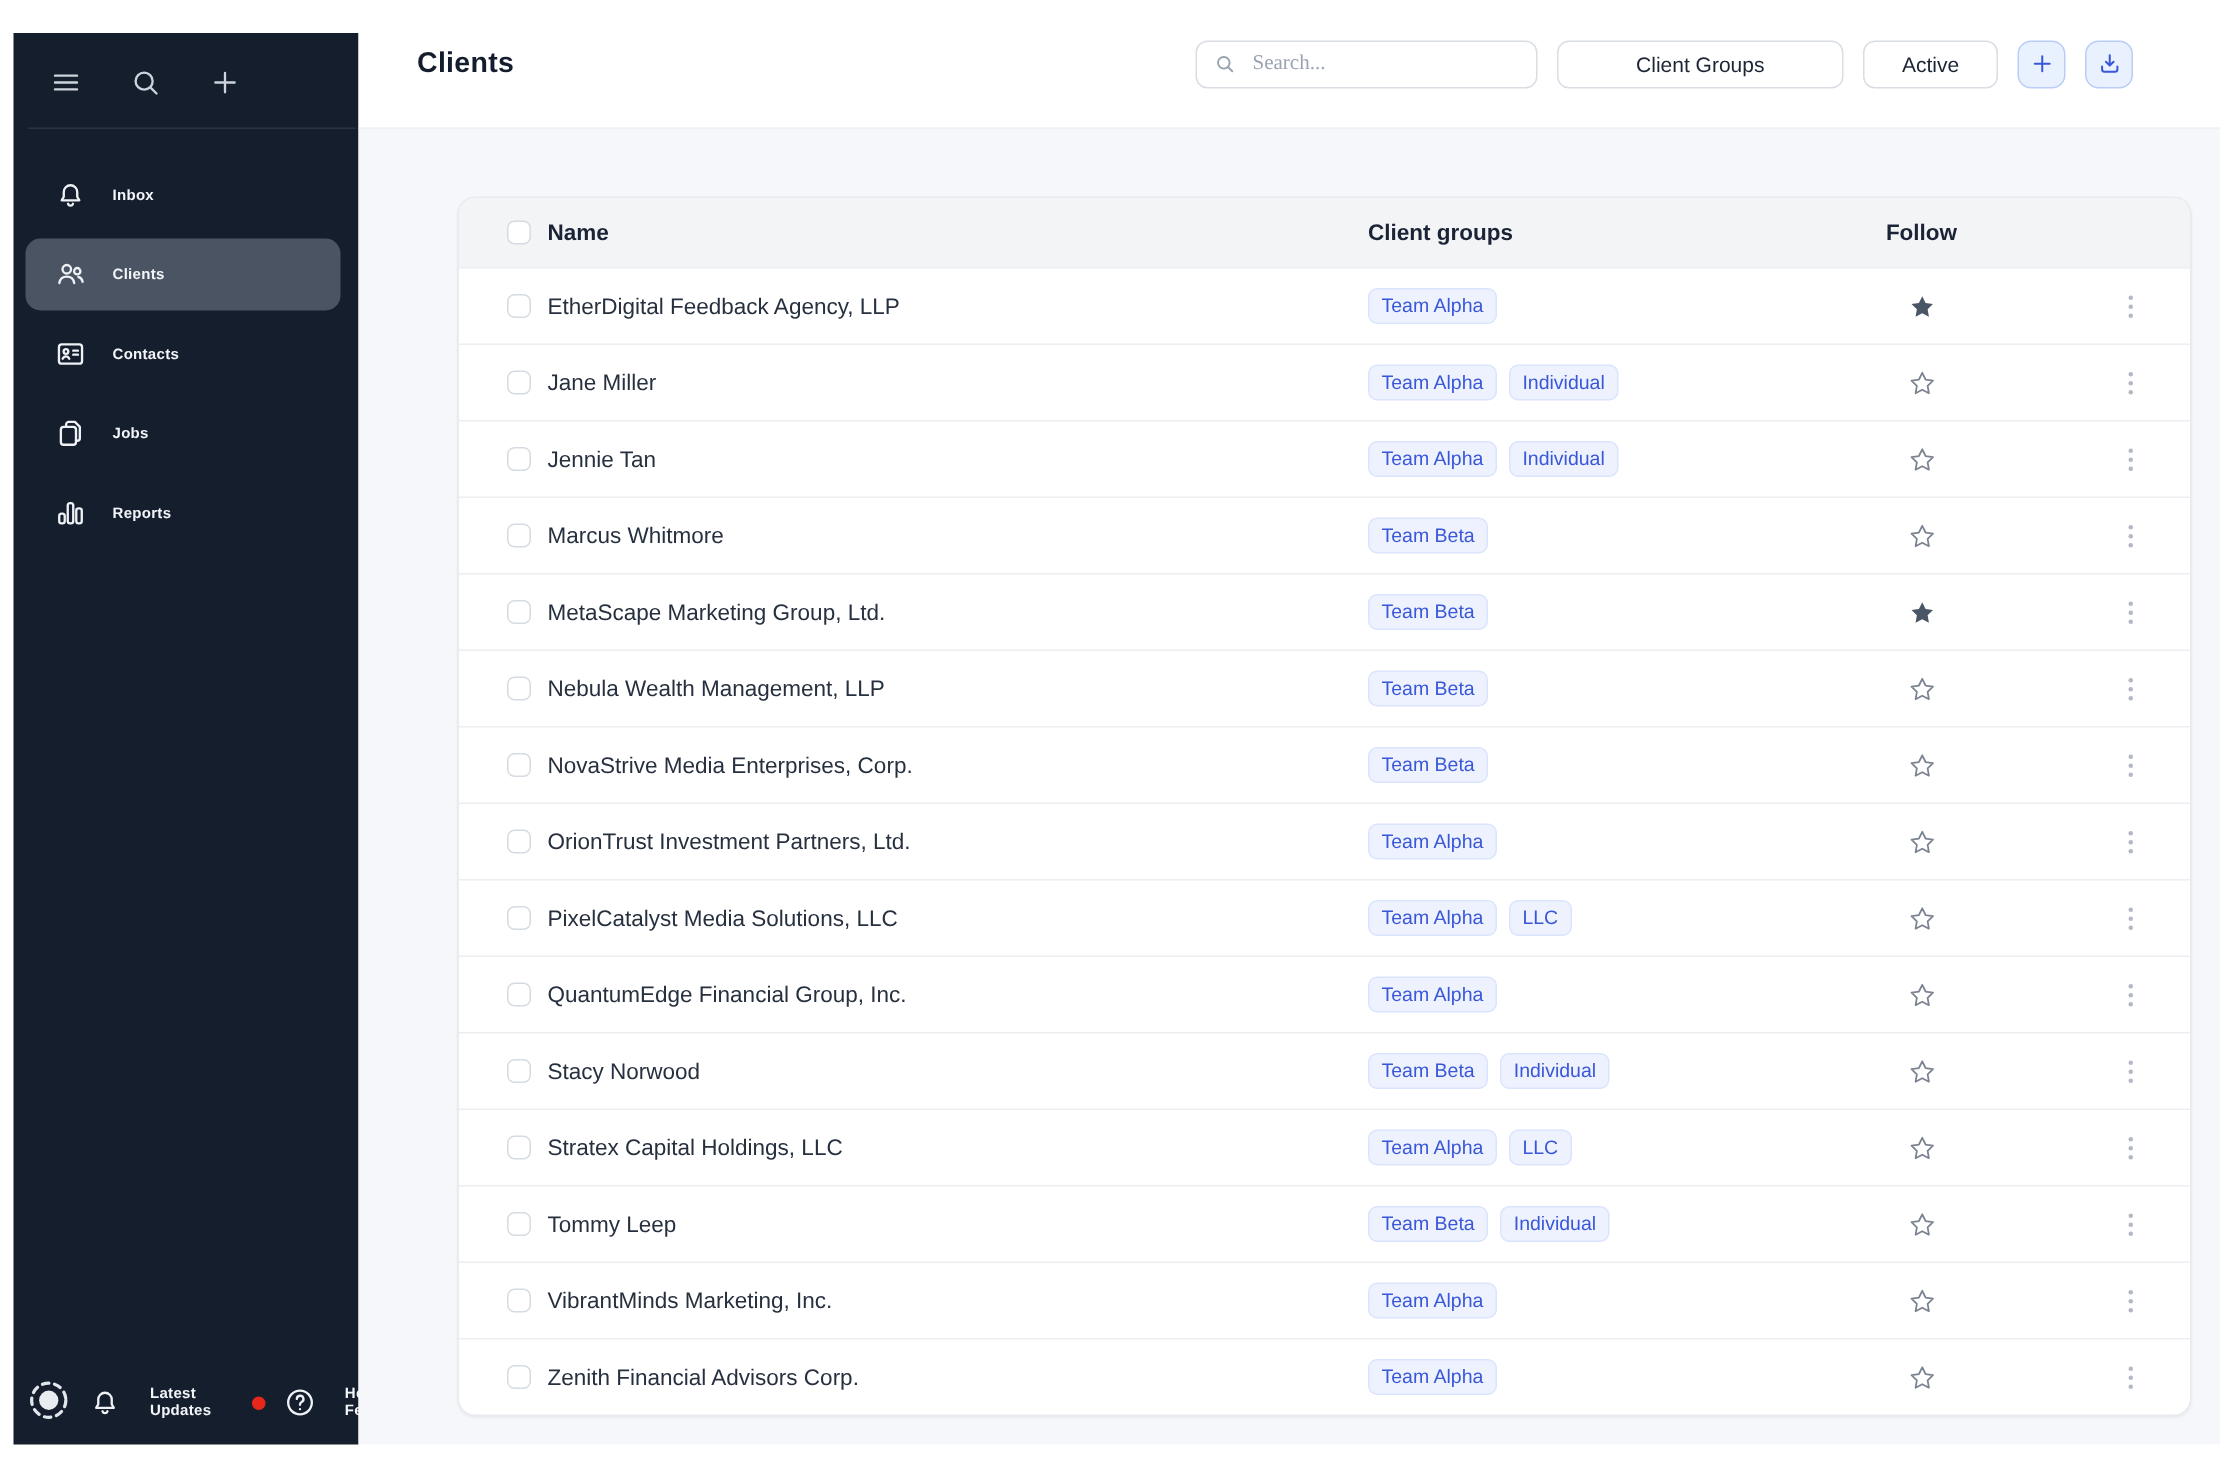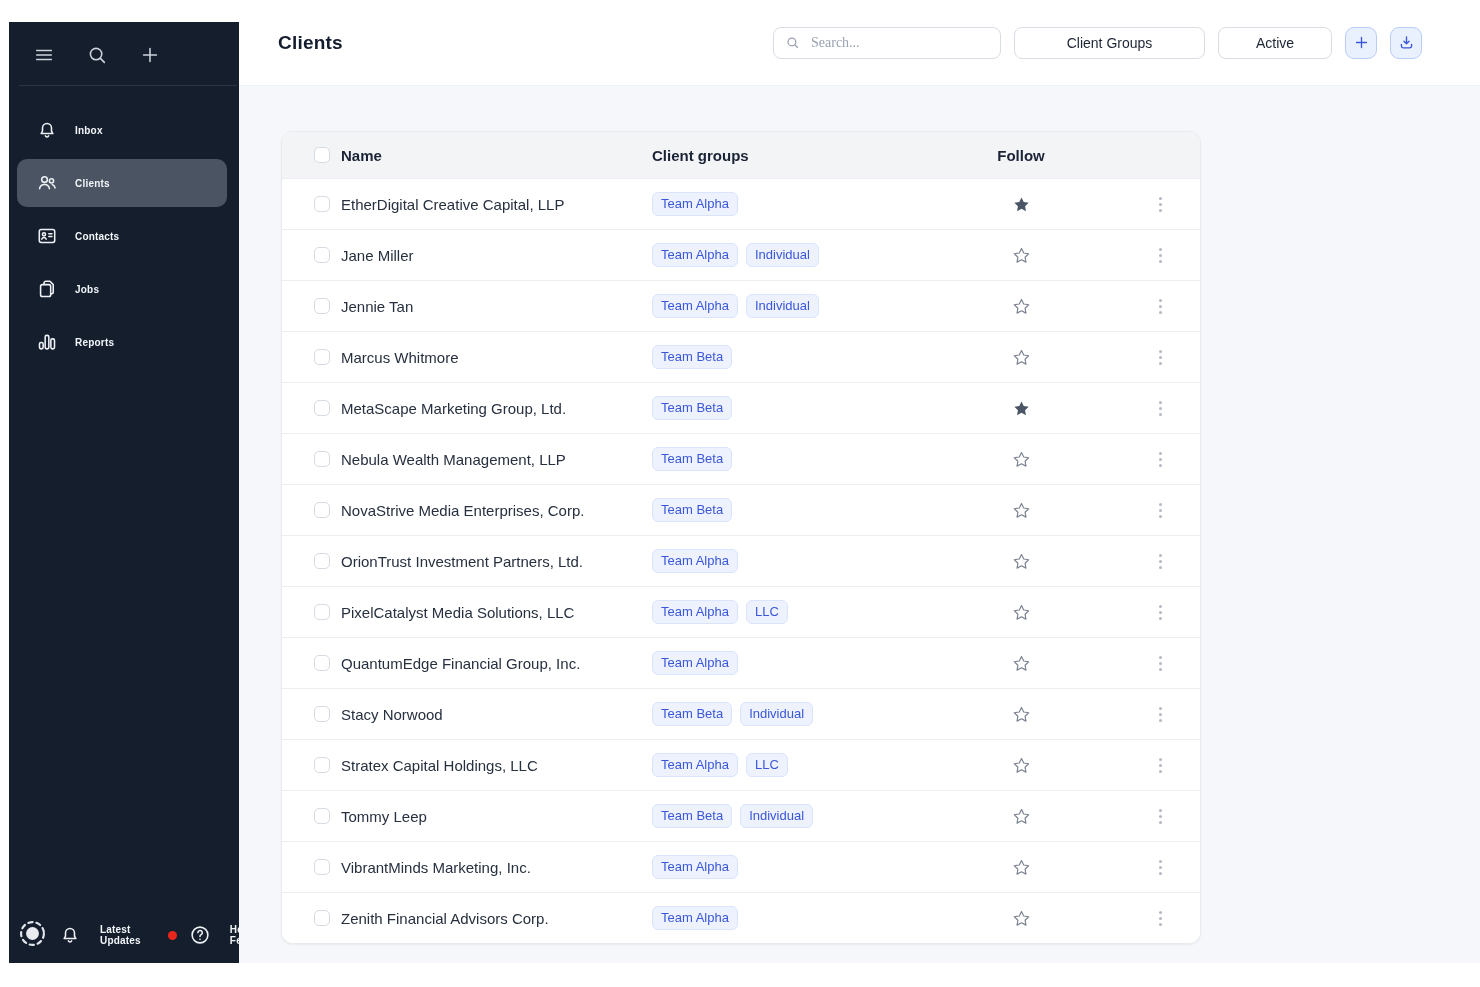--- a/index.html
+++ b/index.html
@@ -38,27 +38,27 @@
     display:flex;align-items:center;padding:0 58px 0 39px;box-sizing:border-box;
   }
   .topbar h1{font-size:19px;font-weight:700;color:#141d2e;margin:0;letter-spacing:.2px}
   .controls{margin-left:auto;display:flex;align-items:center;gap:13px}
   .searchbox{display:flex;align-items:center;width:228px;height:32px;border:1px solid #d9dde4;border-radius:8px;background:#fff;padding:0 11px;gap:9px;box-sizing:border-box}
   .searchbox .sicon{width:15px;height:15px;color:#98a1af;flex:none}
   .searchbox input{border:none;outline:none;flex:1;font-size:14px;color:#404040;font-family:Liberation Serif, serif;background:transparent;min-width:0}
   .searchbox input::placeholder{color:#9aa3b1}
   .btn{height:32px;border:1px solid #d9dde4;border-radius:8px;background:#fff;font-size:14px;color:#1c2534;font-family:inherit;cursor:pointer}
   .btn-groups{width:191px}
-  .btn-active{width:114px}
+  .btn-active{width:90px}
   .btn-icon{width:32px;height:32px;border-radius:9px;background:var(--icon-button-bg);border:1px solid var(--icon-button-border);color:var(--accent-blue);display:flex;align-items:center;justify-content:center;cursor:pointer;padding:0}
   .btn-icon .bicon{width:17px;height:17px}
 
   
   .content{position:absolute;left:239px;top:85px;width:1241px;height:878px;background:var(--content-bg);border-top:1px solid #eef1f4;box-sizing:border-box}
-  .table-card{margin:45px 0 0 42px;width:920px;background:#fff;border:1px solid #e7eaee;border-radius:12px;overflow:hidden;box-shadow:0 1px 2px rgba(16,24,40,.05);box-sizing:border-box}
+  .table-card{margin:45px 0 0 66px;width:1156px;background:#fff;border:1px solid #e7eaee;border-radius:12px;overflow:hidden;box-shadow:0 1px 2px rgba(16,24,40,.05);box-sizing:border-box}
   .thead{display:flex;align-items:center;height:46px;background:#f2f4f6;padding:0 16px 0 32px}
   .trow{display:flex;align-items:center;height:50px;border-top:1px solid #eceef1;background:#fff;padding:0 16px 0 32px;cursor:pointer}
   .checkbox{width:16px;height:16px;border:1.5px solid #d6dbe2;border-radius:5px;background:#fff;flex:none;margin-right:11px;box-sizing:border-box;cursor:pointer}
   .col-name{flex:1;display:flex;align-items:center;min-width:0}
   .th{font-size:15px;font-weight:700;color:#1b2436}
   .cell-name{font-size:15px;color:#27303f}
   .col-groups{width:254px;flex:none;display:flex;align-items:center;gap:8px}
   .col-follow{width:230px;flex:none;display:flex;justify-content:center}
   .col-actions{width:48px;flex:none;display:flex;justify-content:center}
   .tag{font-size:13px;color:var(--tag-text);background:var(--tag-bg);border:1px solid var(--tag-border);border-radius:6px;padding:3px 8px;line-height:1.25;white-space:nowrap}
@@ -222,21 +222,21 @@
     <div class="thead">
       <span class="checkbox"></span>
       <div class="col-name th">Name</div>
       <div class="col-groups th">Client groups</div>
       <div class="col-follow th">Follow</div>
       <div class="col-actions"></div>
     </div>
     <div id="tbody">
         <div class="trow">
     <span class="checkbox"></span>
-    <div class="col-name cell-name">EtherDigital Creative Capital, LLP</div>
+    <div class="col-name cell-name">EtherDigital Feedback Agency, LLP</div>
     <div class="col-groups">
             <span class="tag">Team Alpha</span>
           </div>
     <div class="col-follow">
       <button class="star-btn">
               <svg class="star-filled" viewBox="0 0 24 24">
                 <path d="M12 3.2l2.8 5.65 6.25.91-4.52 4.4 1.07 6.22L12 17.45l-5.6 2.93 1.07-6.22-4.52-4.4 6.25-.91L12 3.2z"></path>
               </svg>
             </button>
     </div>

